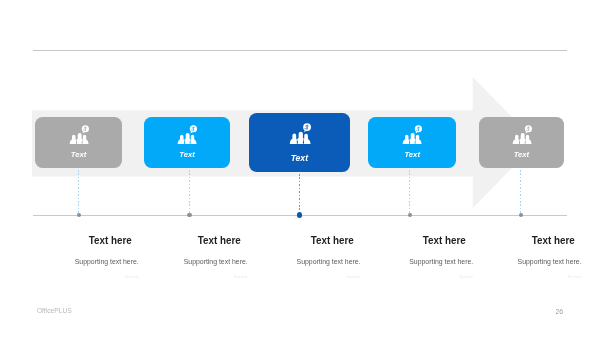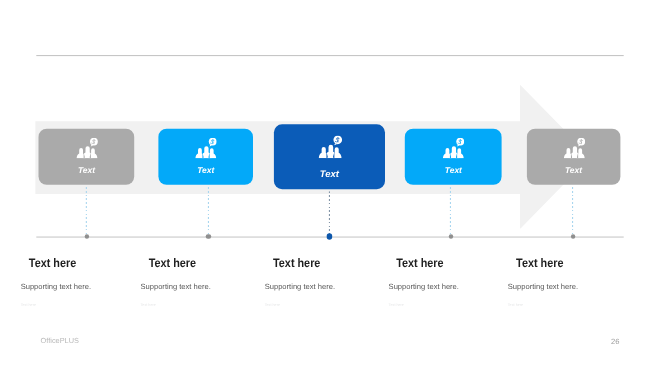--- a/index.html
+++ b/index.html
@@ -8,21 +8,21 @@
   .topline{position:absolute;left:33px;top:50.1px;width:534.2px;height:1.2px;background:#c6c6c6;}
   .arrowband{position:absolute;left:32px;top:76.5px;width:505px;height:131.1px;}
   .cards{position:absolute;left:0;top:0;width:600px;height:337px;}
   .card{position:absolute;border-radius:7.5px;}
   .card .ic{position:absolute;line-height:0;display:block;}
   .card .lbl{position:absolute;left:0;width:100%;text-align:center;font-style:italic;font-weight:bold;font-size:7.4px;line-height:1;color:#fff;}
   .tl{position:absolute;left:33px;top:214.7px;width:534.2px;height:1.2px;background:#c9c9c9;}
   .dot{position:absolute;width:4.3px;height:4.3px;border-radius:50%;background:#8f8f8f;}
   .dot.active{width:5.7px;height:5.7px;background:#0d57ab;}
   .dash{position:absolute;width:0.8px;background:repeating-linear-gradient(to bottom,#a9d6ef 0 1.55px,rgba(255,255,255,0) 1.55px 3.45px);}
-  .col{position:absolute;text-align:left;text-decoration:underline;}
+  .col{position:absolute;text-align:right;text-decoration:underline;}
   .col .h{position:absolute;left:0;top:0;width:100%;font-size:11.2px;line-height:1;font-weight:bold;color:#1f1f1f;transform:scaleX(0.88);}
   .col .s{position:absolute;left:0;top:24px;width:100%;font-size:6.9px;line-height:1;color:#5a5a5a;}
   .col .t{position:absolute;left:0;top:41px;width:100%;font-size:3.4px;line-height:1;color:#e7e8e9;}
   .footL{position:absolute;left:36.9px;top:308.4px;font-size:6.7px;line-height:1;color:#b9b9b9;}
   .footR{position:absolute;left:555.4px;top:308.5px;font-size:6.9px;line-height:1;color:#9d9d9d;}
 </style>
 </head>
 <body>
 
 <div class="slide">

